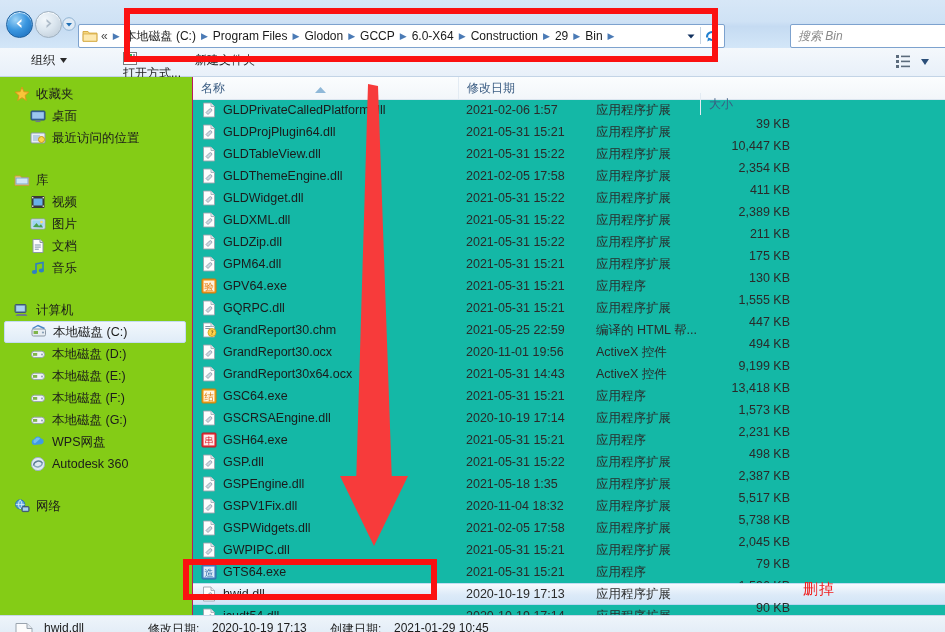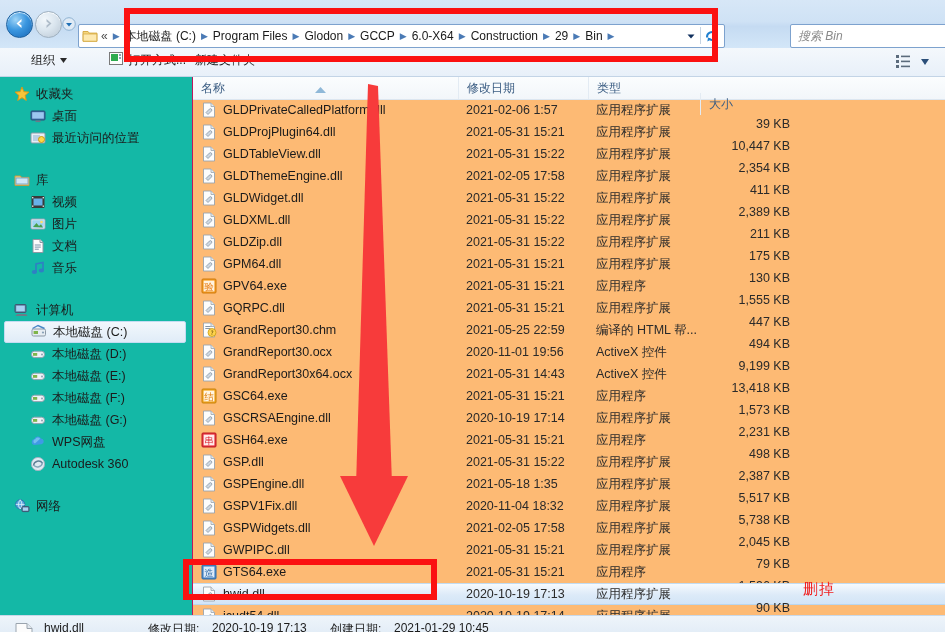--- a/index.html
+++ b/index.html
@@ -69,41 +69,41 @@
     position:absolute;top:4px;height:20px;display:flex;align-items:flex-start;
     font-size:12px;color:#1c1c1c;padding:0 5px;
   }
   .tbcaret{margin-left:5px;width:7px;height:5px;}
   .tbico{width:14px;height:13px;margin-right:5px;}
   .viewsw{position:absolute;right:16px;top:6px;display:flex;align-items:center;}
 
   
   .navpane{
     position:absolute;left:0;top:77px;width:192px;height:538px;
-    background:#14b8a6;border-right:5px solid #be185d;overflow:hidden;
+    background:#84cc16;border-right:5px solid #be185d;overflow:hidden;
   }
   .navinner{position:absolute;left:0;top:0;width:192px;}
   .navgroup{margin-top:6px;}
   .navitem{
     position:relative;height:22px;display:flex;align-items:center;
     padding-left:14px;font-size:12.5px;color:#1b1b1b;white-space:nowrap;
   }
   .navitem.child{padding-left:30px;}
   .navitem.sel{
     background:linear-gradient(to bottom,#f2f7fc 0%,#e0ecf8 100%);
     border:1px solid #c3dcf2;border-radius:2px;
     margin:0 6px 0 4px;padding-left:26px;height:20px;
   }
   .navico{width:16px;height:16px;margin-right:6px;flex:none;}
   .navspacer{height:14px;}
 
   
   .listpane{
     position:absolute;left:193px;top:77px;width:752px;height:538px;
-    background:#fdba74;overflow:hidden;
+    background:#14b8a6;overflow:hidden;
   }
   .colhead{
     position:absolute;left:0;top:0;width:752px;height:22px;
     background:linear-gradient(to bottom,#fbfdfe 0%,#f2f6fa 100%);
     border-bottom:1px solid #dce6f0;
   }
   .colcell{
     position:absolute;top:0;height:22px;line-height:22px;
     font-size:12px;color:#3a5c82;padding-left:8px;
     border-left:1px solid #e3ebf3;box-sizing:border-box;
@@ -224,21 +224,21 @@
 
   <div class="toolbar">
     <div class="tbitem" style="left:26px;">
       <span>组织</span>
       <span class="tbcaret">
         <svg width="7" height="5" viewBox="0 0 7 5" aria-hidden="true">
             <path d="M0 0 L7 0 L3.5 5 Z" fill="#2a2a2a"></path>
           </svg>
       </span>
     </div>
-    <div class="tbitem" style="left:104px;">
+    <div class="tbitem" style="left:118px;flex-direction:column;">
       <span class="tbico">
         <svg width="14" height="13" viewBox="0 0 14 13" aria-hidden="true">
           <rect x="0.5" y="0.5" width="13" height="12" fill="#fdfdfd" stroke="#7a7a7a"></rect>
           <rect x="2" y="2" width="7" height="7" fill="#2eab4f"></rect>
           <rect x="10" y="2" width="2" height="2" fill="#8fa0b4"></rect>
           <rect x="10" y="5" width="2" height="2" fill="#8fa0b4"></rect>
         </svg>
       </span>
       <span>打开方式...</span>
     </div>
@@ -424,23 +424,20 @@
         <span>名称</span>
         <span class="sortmark">
           <svg width="11" height="6" viewBox="0 0 11 6" aria-hidden="true">
               <path d="M5.5 0 L11 6 L0 6 Z" fill="#8fb8d8"></path>
             </svg>
         </span>
       </div>
       <div class="colcell" style="left:265px;width:130px;">
         <span>修改日期</span>
       </div>
-      <div class="colcell" style="left:395px;width:112px;">
-        <span>类型</span>
-      </div>
       <div class="colcell" style="left:507px;width:100px;margin-top:16px;">
         <span>大小</span>
       </div>
     </div>
     <div class="rows" id="file-rows">
         <div class="row">
           <div class="c-name">
             <span class="fico"><svg width="16" height="16" viewBox="0 0 16 16" aria-hidden="true">
                 <path d="M2.5 1 h7.5 l3.5 3.5 V15 H2.5 Z" fill="#fdfdfd" stroke="#9aa4ae" stroke-width="0.9"></path>
                 <path d="M10 1 v3.5 h3.5" fill="#e6ebf0" stroke="#9aa4ae" stroke-width="0.8"></path>

